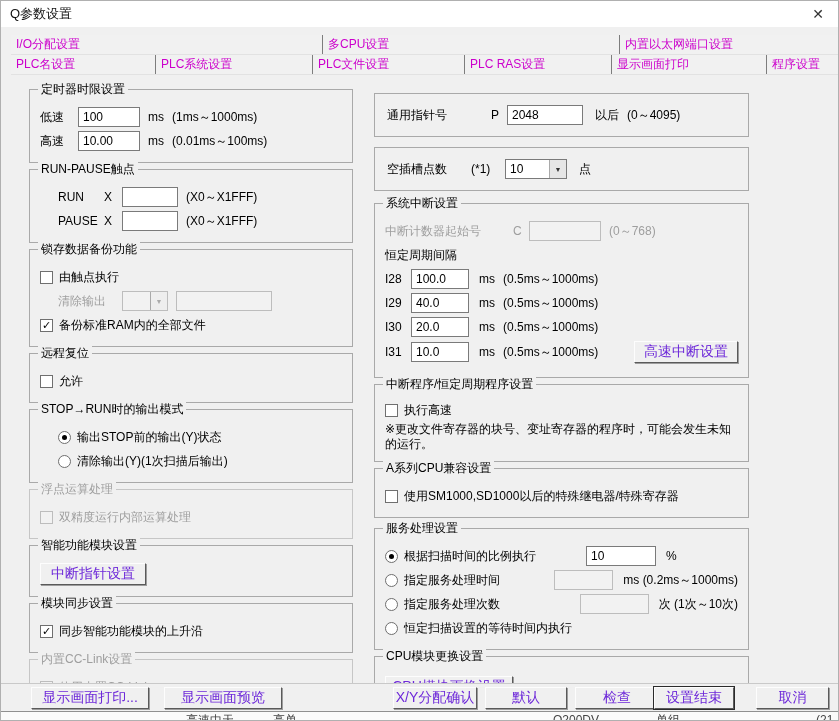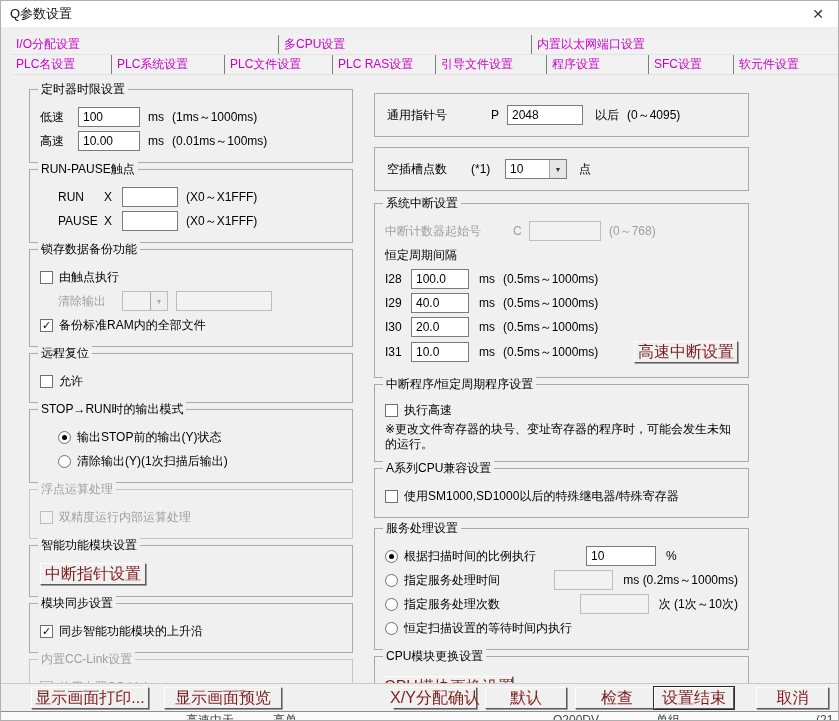--- a/index.html
+++ b/index.html
@@ -6,21 +6,21 @@
   html,body { background:#dedede; }
   body { font-family:"Liberation Sans","DejaVu Sans",sans-serif; }
   .window { position:relative; width:839px; height:721px; background:#f0f0f0;
             border:1px solid #b0b0b0; overflow:hidden; font-size:12px; color:#000; }
   .titlebar { height:26px; background:#ffffff; display:flex; align-items:center; padding:0 9px; }
   .titlebar .title { font-size:13px; color:#111; }
   .titlebar .close { margin-left:auto; font-size:14px; color:#333; width:22px; text-align:center; cursor:default; }
   
   .tabstrip { margin-top:8px; }
   .tabrow { display:flex; height:20px; margin-left:10px; background:#f1f1f1;
-            border-bottom:1px solid #e2e2e2; align-items:stretch; }
+            border-bottom:1px solid #e2e2e2; align-items:stretch;gap:44px; }
   .tab { display:flex; align-items:center; padding:0 5px; color:#cc00cc;
          border-left:1px solid #7d7d7d; white-space:nowrap; overflow:hidden; }
   .tab:first-child { border-left:none; }
   
   .col-left  { position:absolute; left:28px;  top:88px; width:324px; }
   .col-right { position:absolute; left:373px; top:92px; width:375px; }
   
   .group { position:relative; border:1px solid #a9a9a9; padding:13px 10px 7px 10px; margin-bottom:6px; background:#f0f0f0; }
   .group > .gtitle { position:absolute; top:-8px; left:8px; background:#f0f0f0; padding:0 3px; line-height:14px; }
   .group.plain { padding:11px 10px 11px 12px; }
@@ -46,23 +46,23 @@
   .check { width:13px; height:13px; background:#fff; border:1px solid #6f6f6f; margin-right:6px;
            display:inline-flex; align-items:center; justify-content:center; flex:0 0 13px;
            font-size:11px; font-weight:bold; color:#000; line-height:11px; }
   .check.disabled { border-color:#bdbdbd; background:#f2f2f2; color:#aaa; }
   .radio { width:13px; height:13px; border-radius:50%; background:#fff; border:1px solid #6f6f6f;
            margin-right:6px; position:relative; flex:0 0 13px; }
   .radio.on::after { content:""; position:absolute; left:3px; top:3px; width:5px; height:5px;
                      border-radius:50%; background:#000; }
   
   .btn { display:inline-flex; align-items:center; justify-content:center; height:22px;
-         background:#f0f0f0; color:#7f1d1d; white-space:nowrap; padding:0 10px;
+         background:#f0f0f0; color:#6d28d9; white-space:nowrap; padding:0 10px;
          border:1px solid; border-color:#fdfdfd #5a5a5a #5a5a5a #fdfdfd;
-         box-shadow:1px 1px 0 #9d9d9d; font-size:16px; }
+         box-shadow:1px 1px 0 #9d9d9d; font-size:14px; }
   .btn.default { outline:1px solid #2b2b2b; outline-offset:0px; }
   .note { line-height:15px; margin:2px 0; word-break:break-all; }
   .footnote { margin:8px 0 0 2px; }
   
   .footer { position:absolute; left:0; right:0; bottom:9px; height:28px;
             border-top:1px solid #c9c9c9; background:#f0f0f0; }
   .footer .btn { position:absolute; top:3px; height:22px; }
   
   .sliver { position:absolute; left:0; right:0; bottom:0; height:9px; background:#fafafa;
             border-top:1px solid #8f8f8f; overflow:hidden; }
@@ -83,21 +83,21 @@
     <div class="tabrow">
       <div class="tab" style="flex:0 0 267px">I/O分配设置</div>
       <div class="tab" style="flex:0 0 253px">多CPU设置</div>
       <div class="tab" style="flex:1">内置以太网端口设置</div>
     </div>
     <div class="tabrow">
       <div class="tab" style="flex:0 0 100px">PLC名设置</div>
       <div class="tab" style="flex:0 0 113px">PLC系统设置</div>
       <div class="tab" style="flex:0 0 108px">PLC文件设置</div>
       <div class="tab" style="flex:0 0 103px">PLC RAS设置</div>
-      <div class="tab" style="flex:0 0 111px">引导文件设置</div>
+      <div class="tab" style="flex:0 0 111px">显示画面打印</div>
       <div class="tab" style="flex:0 0 102px">程序设置</div>
       <div class="tab" style="flex:0 0 85px">SFC设置</div>
       <div class="tab" style="flex:1">软元件设置</div>
     </div>
   </div>
 
   <div class="col-left">
 
     <div class="group">
       <span class="gtitle">定时器时限设置</span>

